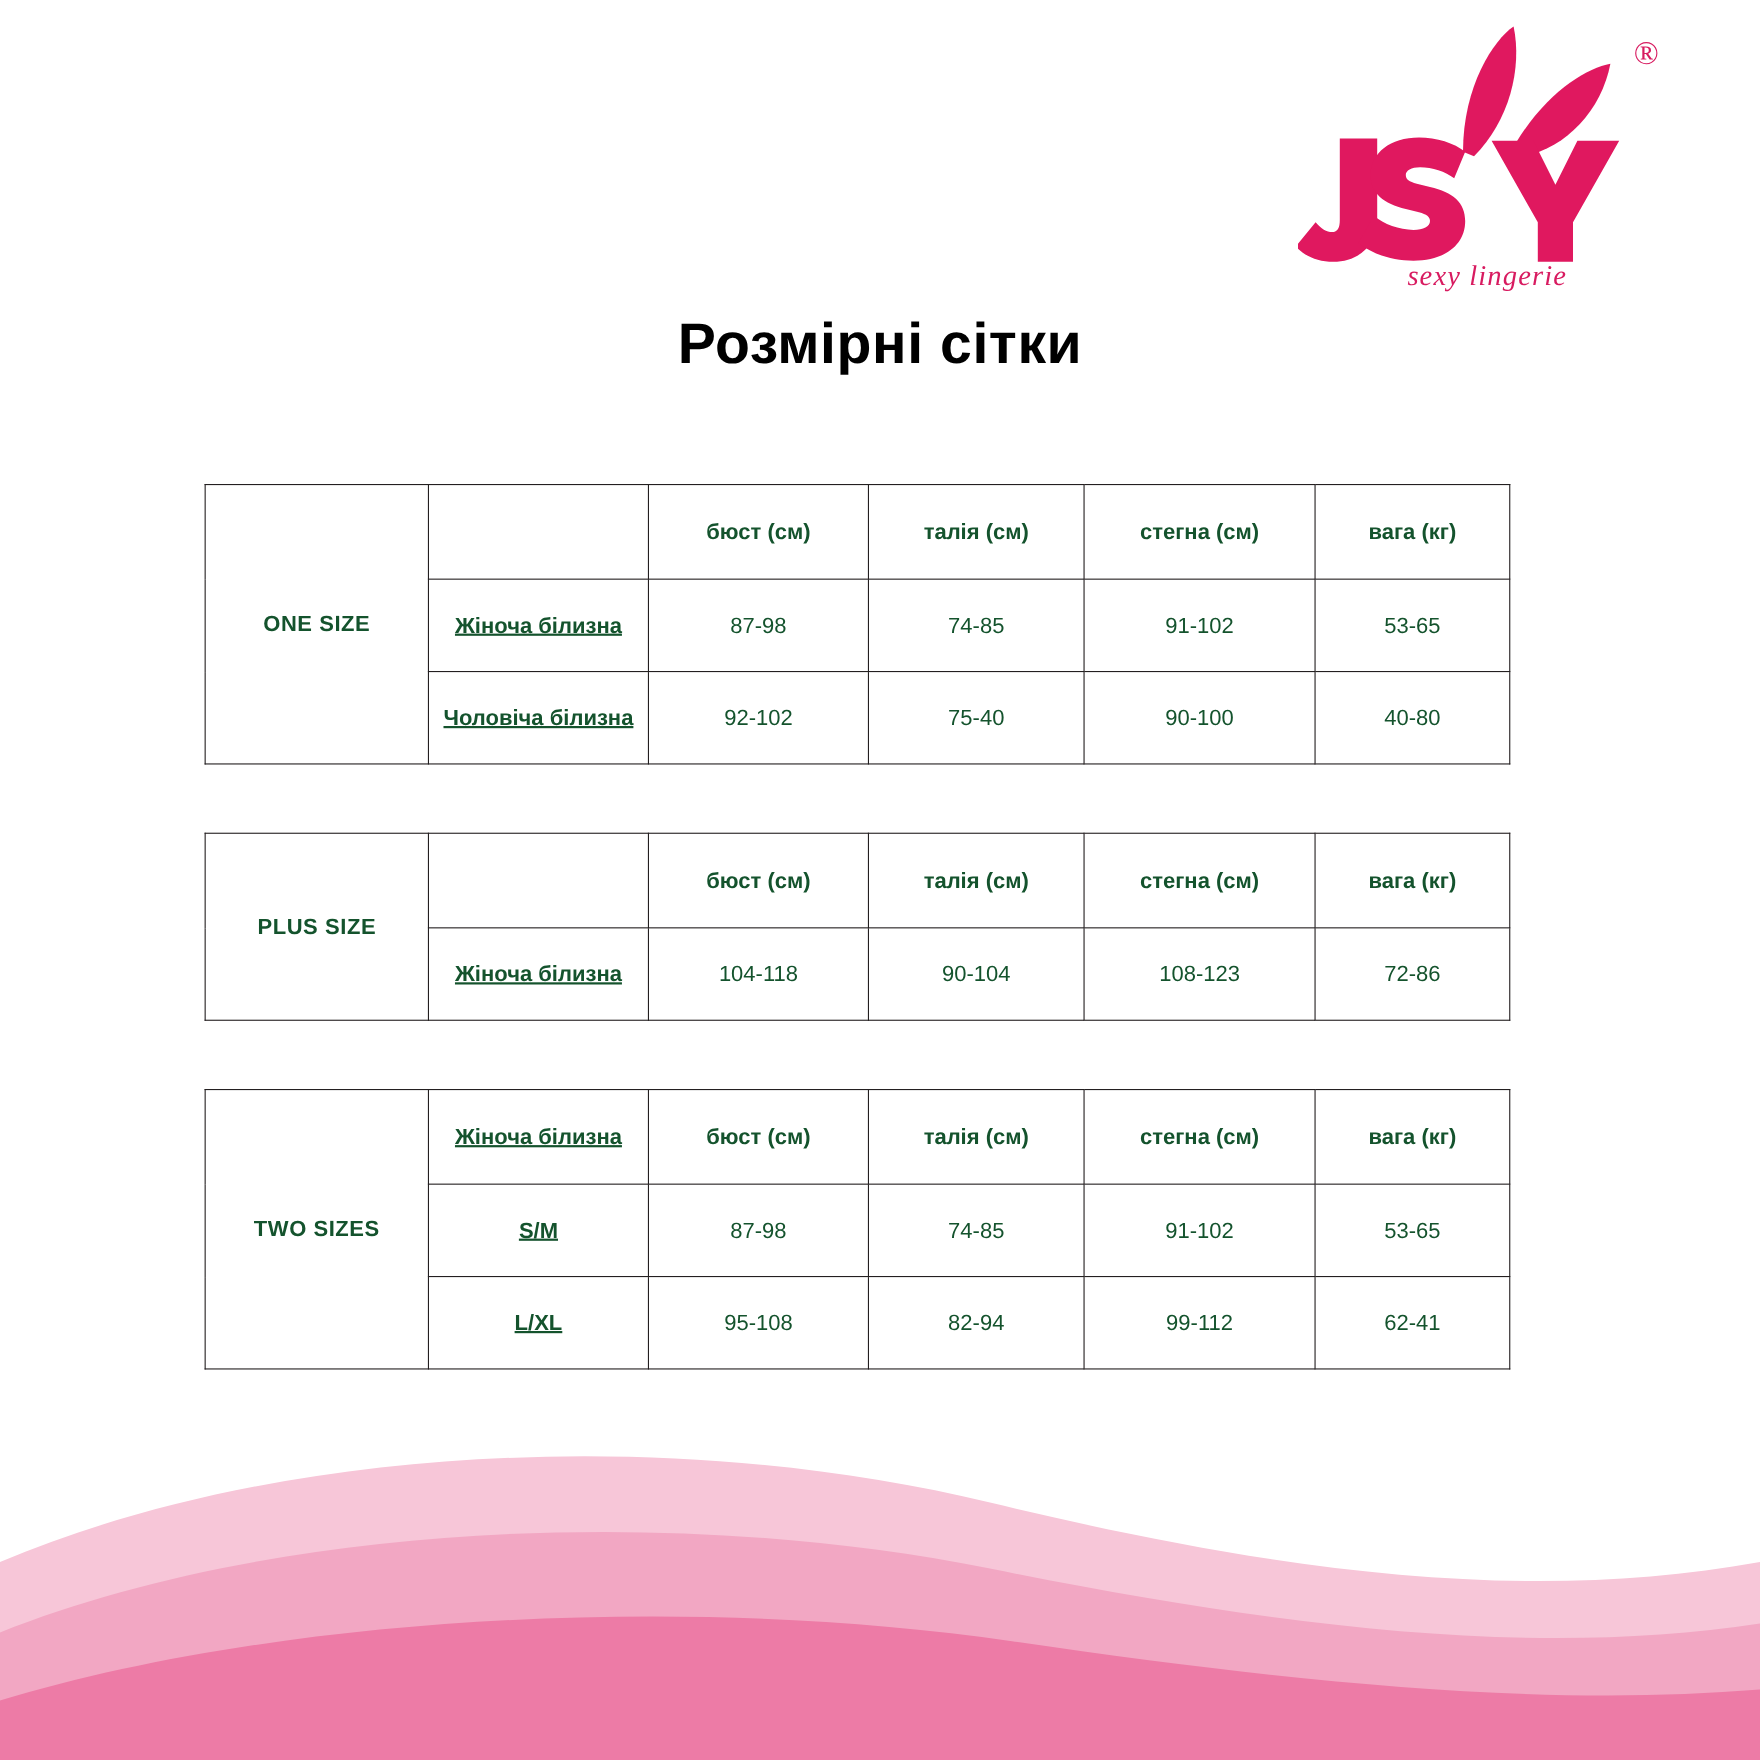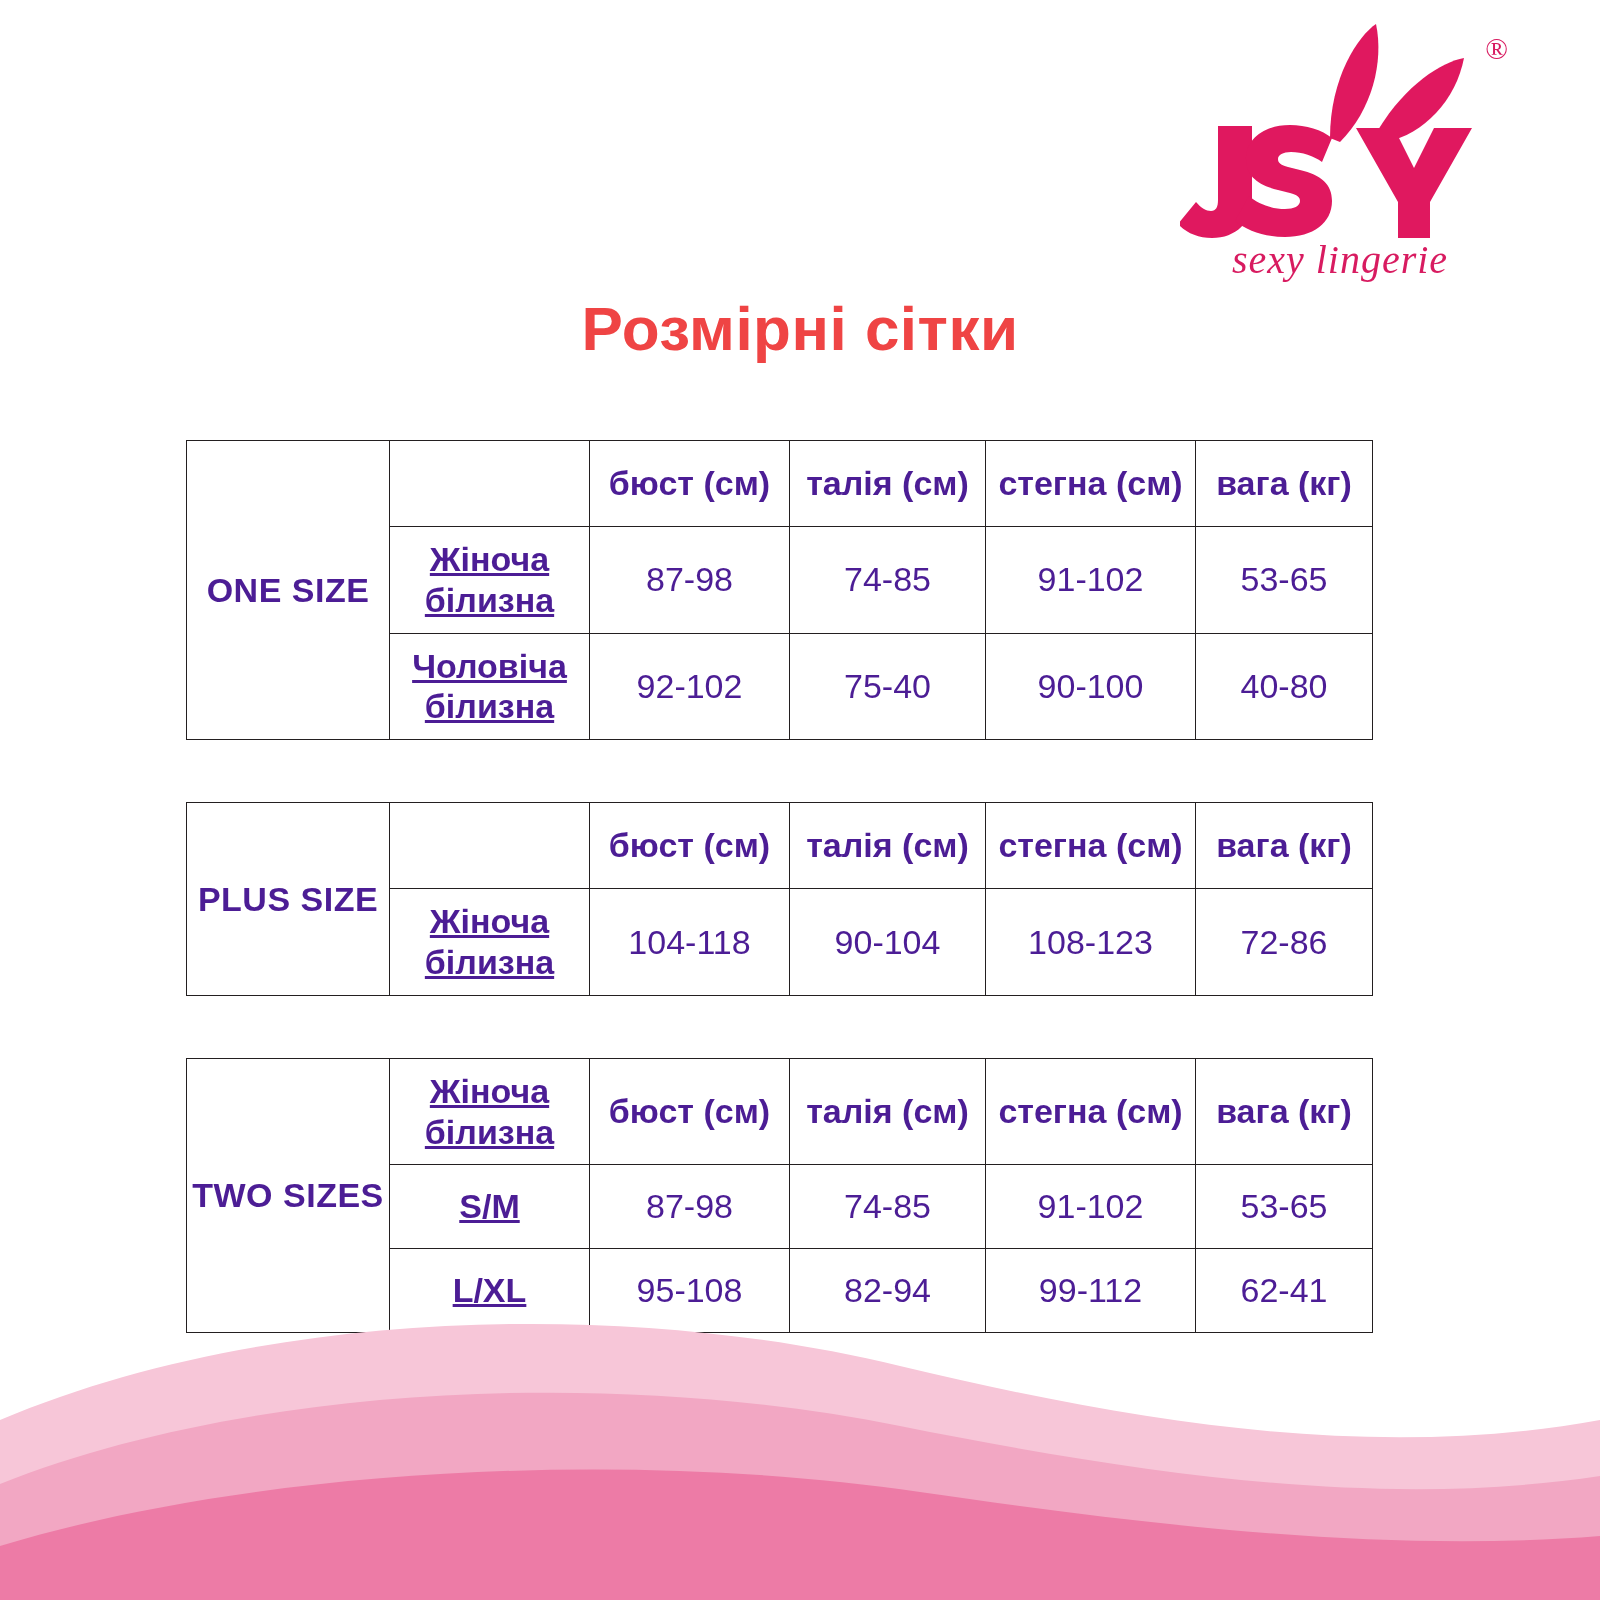--- a/index.html
+++ b/index.html
@@ -30,27 +30,27 @@
     top: 14px;
     right: -8px;
     font-size: 30px;
     color: #d81b60;
     font-family: "Liberation Serif", serif;
   }
 
   
   .page-title {
     position: absolute;
-    top: 293px;
+    top: 283px;
     left: 0;
     width: 100%;
     text-align: center;
-    font-size: 62px;
-    font-weight: bold;
-    color: #ef4444;
+    font-size: 52px;
+    font-weight: bold;
+    color: #000000;
     letter-spacing: 0.5px;
   }
 
   
   .tables-wrap {
     position: absolute;
     top: 440px;
     left: 186px;
     width: 1186px;
   }
@@ -58,22 +58,22 @@
     border-collapse: collapse;
     width: 1186px;
     table-layout: fixed;
     margin-bottom: 62px;
     background: #fff;
   }
   table.size-table td {
     border: 1.5px solid #231f20;
     text-align: center;
     vertical-align: middle;
-    font-size: 34px;
-    color: #4c1d95;
+    font-size: 20px;
+    color: #14532d;
     padding: 12px 4px;
     line-height: 1.2;
   }
   td.group-label {
     width: 203px;
     color: #e0185f;
     font-weight: bold;
     font-size: 36px;
     line-height: 1.25;
     letter-spacing: 0.5px;
@@ -111,21 +111,21 @@
     <path d="M150 120 C150 60 178 18 196 6 C204 44 192 92 160 124 Z" fill="#e0185f"></path>
     <path d="M198 112 C226 66 262 44 284 40 C276 82 244 116 206 124 Z" fill="#e0185f"></path>
 
     <path d="M38 108 h34 v74 c0 22 -16 38 -40 38 c-14 0 -26 -5 -34 -14 l18 -22 c5 6 10 9 15 9 c5 0 7 -4 7 -11 Z" fill="#e0185f"></path>
 
     <path d="M152 120 c-10 -8 -26 -13 -42 -13 c-26 0 -44 14 -44 34 c0 17 12 26 32 31 l12 3 c7 2 10 4 10 8 c0 5 -6 8 -15 8 c-13 0 -27 -5 -36 -13 l-14 25 c12 10 31 16 50 16 c28 0 47 -14 47 -36 c0 -17 -11 -26 -32 -31 l-12 -3 c-7 -2 -10 -4 -10 -8 c0 -4 5 -7 13 -7 c11 0 23 4 31 10 Z" fill="#e0185f"></path>
 
     <path d="M176 110 h38 l20 40 l20 -40 h38 l-42 74 v36 h-32 v-36 Z" fill="#e0185f"></path>
   </svg>
   <span class="logo-reg">®</span>
-  <div style="position:absolute; left:40px; top:218px; width:240px; text-align:center; font-family:'Liberation Serif', serif; font-style:italic; font-size:40px; color:#d81b60; letter-spacing:1px;">sexy lingerie</div>
+  <div style="position:absolute; left:52px; top:218px; width:240px; text-align:center; font-family:'Liberation Serif', serif; font-style:italic; font-size:26px; color:#d81b60; letter-spacing:1px;">sexy lingerie</div>
 </div>
 
 <div class="page-title">Розмірні сітки</div>
 
 <div class="tables-wrap">
 
   <table class="size-table">
     <colgroup>
       <col style="width:203px">
         <col style="width:200px">

